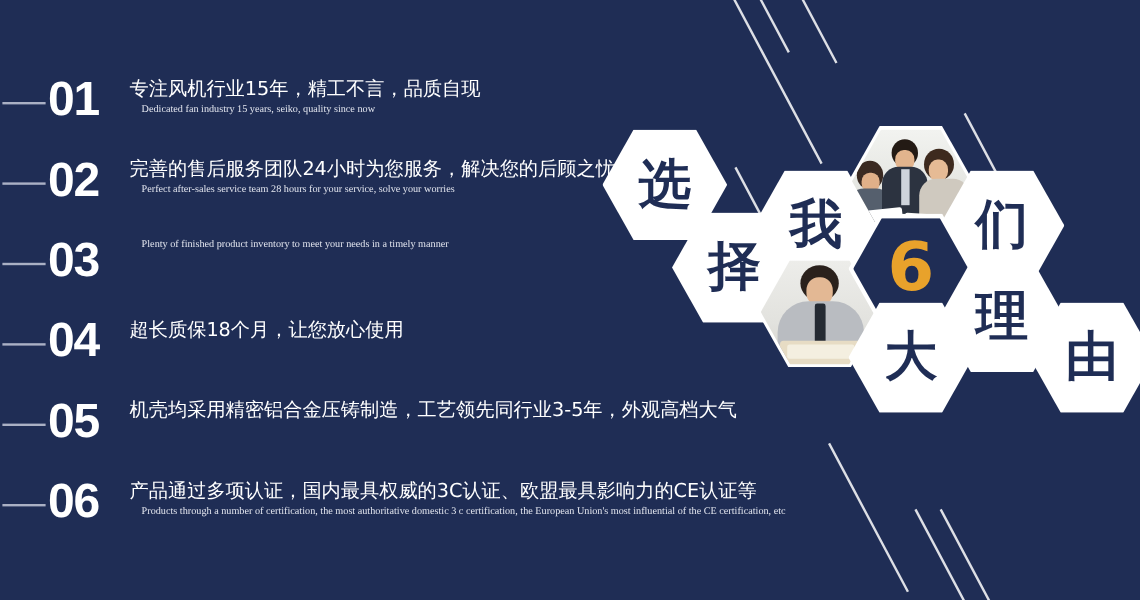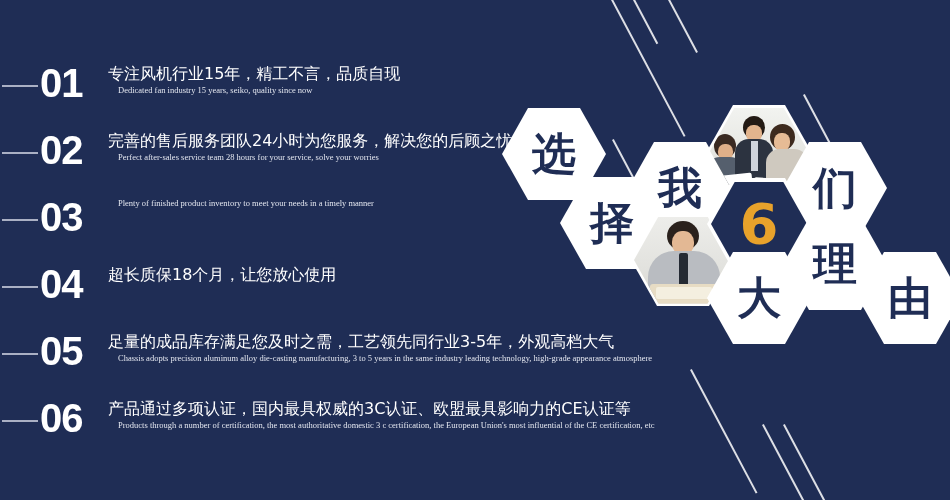--- a/index.html
+++ b/index.html
@@ -104,22 +104,21 @@
       <div class="num">04</div>
       <div class="txtwrap">
         <span class="cn">超长质保18个月，让您放心使用</span>
       </div>
     </div>
 
     <div class="reason" style="top:321px;">
       <div class="rule"></div>
       <div class="num">05</div>
       <div class="txtwrap">
-        <span class="cn">足量的成品库存满足您及时之需，工艺领先同行业3-5年，外观高档大气</span>
-        <span class="en">Chassis adopts precision aluminum alloy die-casting manufacturing, 3 to 5 years in the same industry leading technology, high-grade appearance atmosphere</span>
+        <span class="cn">机壳均采用精密铝合金压铸制造，工艺领先同行业3-5年，外观高档大气</span>
       </div>
     </div>
 
     <div class="reason" style="top:388px;">
       <div class="rule"></div>
       <div class="num">06</div>
       <div class="txtwrap">
         <span class="cn">产品通过多项认证，国内最具权威的3C认证、欧盟最具影响力的CE认证等</span>
         <span class="en">Products through a number of certification, the most authoritative domestic 3 c certification, the European Union's most influential of the CE certification, etc</span>
       </div>

